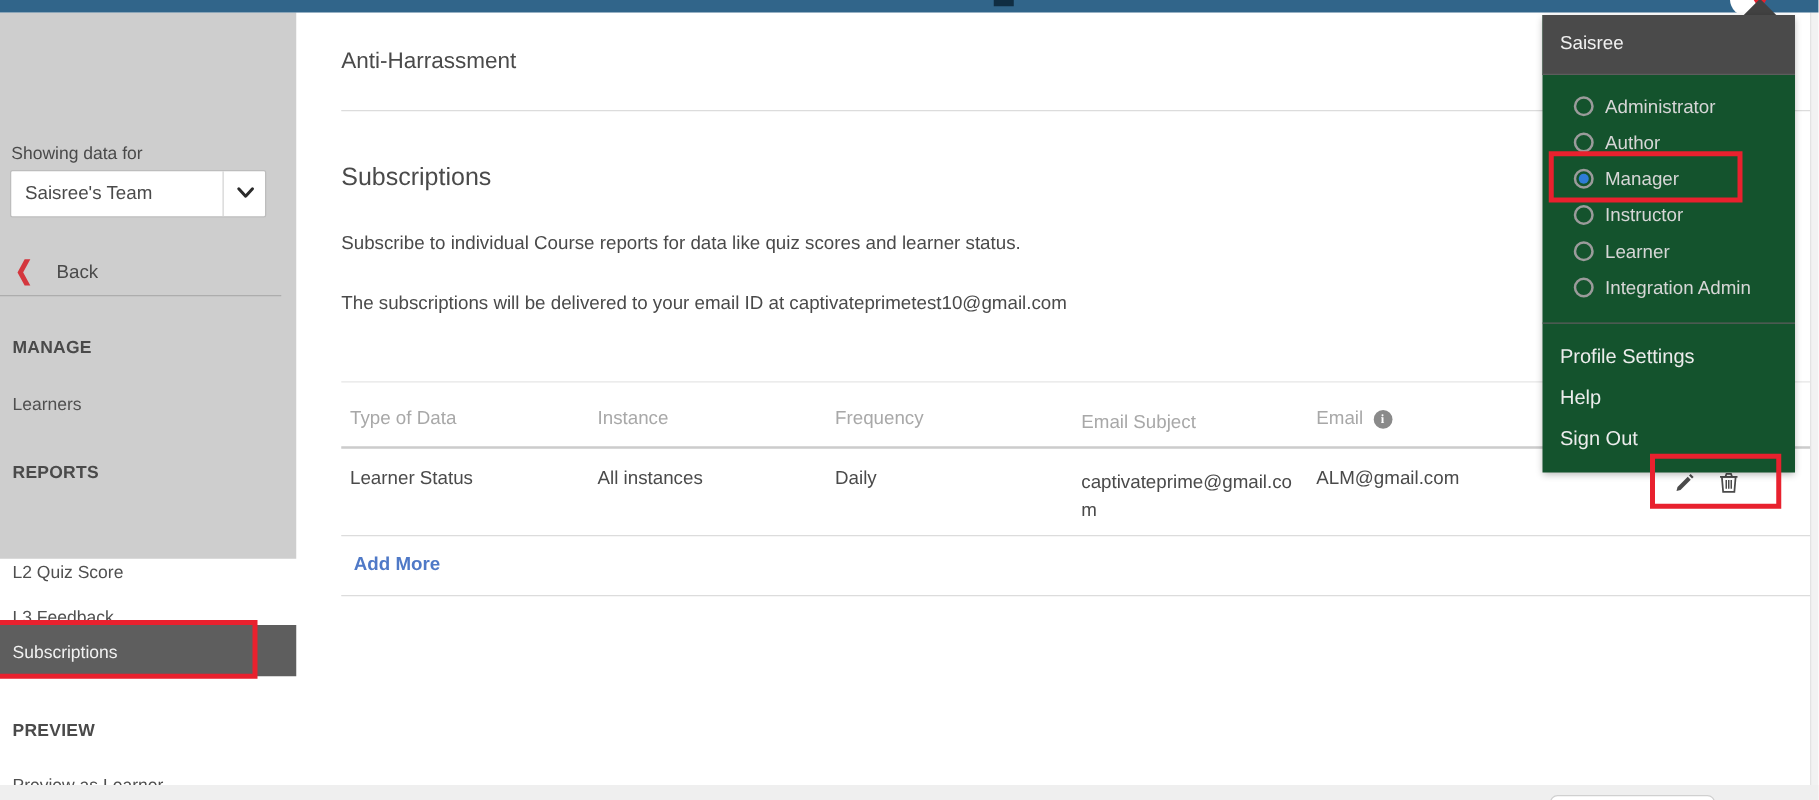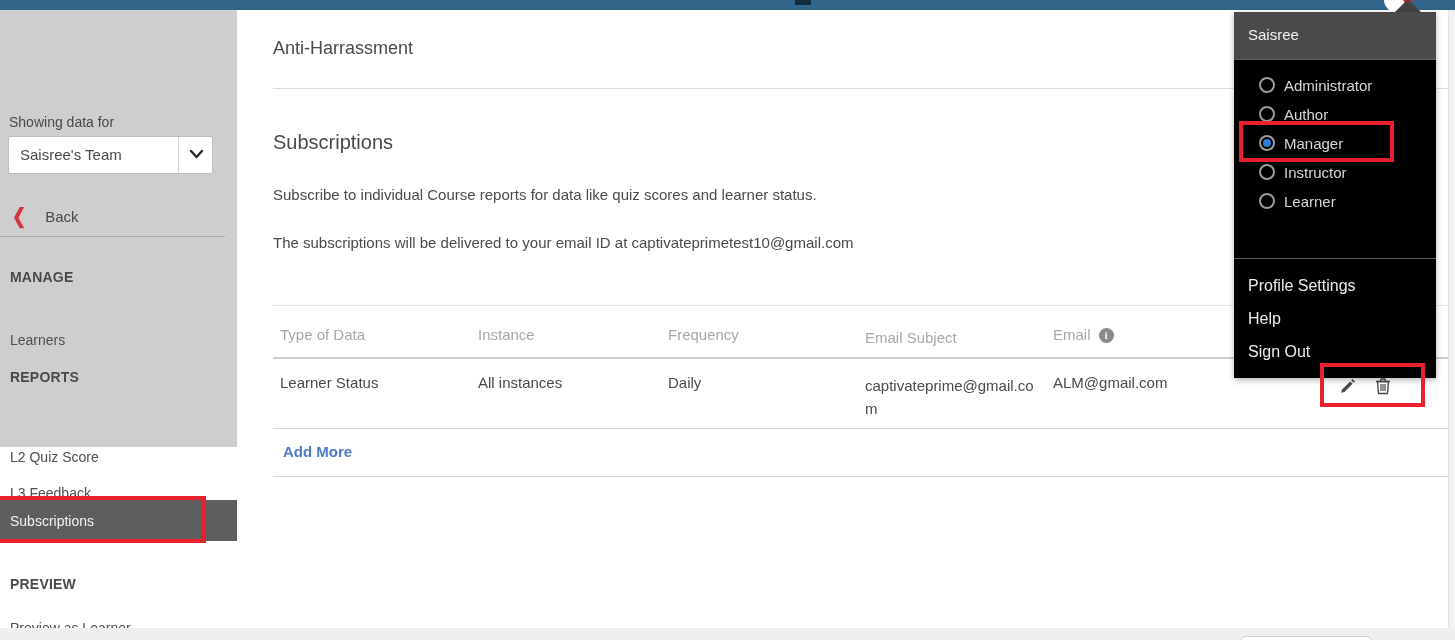--- a/index.html
+++ b/index.html
@@ -42,21 +42,21 @@
   .t-addmore { position:relative; height:48px; border-bottom:1px solid #dcdcdc;font-weight:bold; }
   .th { position:absolute; top:20px; font-size:15px; color:#a8a8a8; }
   .td { position:absolute; top:15px; font-size:15px; color:#4a4a4a; }
   .c1 { left:7px; } .c2 { left:205px; } .c3 { left:395px; } .c4 { left:592px; width:172px; word-break:break-all; line-height:23px; } .c5 { left:780px; }
   .info-icon { display:inline-block; width:15px; height:15px; margin-left:8px; background:#8a8a8a; color:#ffffff; border-radius:50%; font-size:10px; font-weight:bold; text-align:center; line-height:15px; vertical-align:1px; font-family:"Liberation Serif", serif; }
   .row-actions { position:absolute; right:55px; top:18px; display:flex; gap:18px; }
   .icon-btn { width:18px; height:18px; cursor:pointer; }
   .addmore-link { position:absolute; left:10px; top:14px; font-size:15px; color:#4f79c7; cursor:pointer; }
 
   
-  .user-menu { position:absolute; left:1234px; top:12px; width:202px; height:366px; background:#000000; z-index:10; box-shadow:0 2px 6px rgba(0,0,0,.3); }
+  .user-menu { position:absolute; left:1234px; top:12px; width:202px; height:366px; background:#14532d; z-index:10; box-shadow:0 2px 6px rgba(0,0,0,.3); }
   .menu-caret { position:absolute; left:1394px; top:-1px; width:0; height:0; border-left:14px solid transparent; border-right:14px solid transparent; border-bottom:14px solid #424242; z-index:9; }
   .menu-header { position:relative; height:48px; background:#4a4a4a; border-bottom:1px solid #5d5d5d; }
   .menu-username { position:absolute; left:14px; top:14px; font-size:15px; color:#f1f1f1; }
   .roles { position:absolute; left:0; top:60px; width:100%; }
   .role-item { position:relative; height:29px; cursor:pointer; }
   .radio { position:absolute; left:25px; top:5px; width:16px; height:16px; border:2px solid #9b9b9b; border-radius:50%; background:transparent; }
   .radio .dot { display:none; }
   .radio.on .dot { display:block; position:absolute; left:2px; top:2px; width:8px; height:8px; border-radius:50%; background:#2e7cd6; }
   .role-label { position:absolute; left:50px; top:5px; font-size:15px; font-weight:normal; color:#d6d6d6; }
   .menu-sep { position:absolute; left:0; top:246px; width:100%; height:1px; background:#5d5d5d; }
@@ -99,21 +99,21 @@
           </svg>
       </span>
     </div>
 
     <div class="back-row">
       <span class="back-chev">❮</span><span class="back-label">Back</span>
     </div>
     <div class="sidebar-divider"></div>
 
     <div class="side-section-header" style="top:259px;">MANAGE</div>
-    <div class="side-item" style="top:316px;">Learners</div>
+    <div class="side-item" style="top:299px;">Learners</div>
 
     <div class="side-section-header" style="top:359px;">REPORTS</div>
     <div class="side-item" style="top:433px;">L2 Quiz Score</div>
     <div class="side-item" style="top:469px;">L3 Feedback</div>
     <div class="side-item selected" style="top:490px;">Subscriptions</div>
 
     <div class="side-section-header" style="top:566px;">PREVIEW</div>
     <div class="side-item" style="top:604px;">Preview as Learner</div>
   </div>
 
@@ -186,20 +186,24 @@
         <span class="role-label">Manager</span>
       </div>
       <div class="role-item">
         <span class="radio"></span>
         <span class="role-label">Instructor</span>
       </div>
       <div class="role-item">
         <span class="radio"></span>
         <span class="role-label">Learner</span>
       </div>
+      <div class="role-item">
+        <span class="radio"></span>
+        <span class="role-label">Integration Admin</span>
+      </div>
     </div>
     <div class="menu-sep"></div>
     <div class="menu-link" style="top:265px;">Profile Settings</div>
     <div class="menu-link" style="top:298px;">Help</div>
     <div class="menu-link" style="top:331px;">Sign Out</div>
   </div>
 
   <div class="anno anno-manager"></div>
   <div class="anno anno-subscriptions"></div>
   <div class="anno anno-actions"></div>

